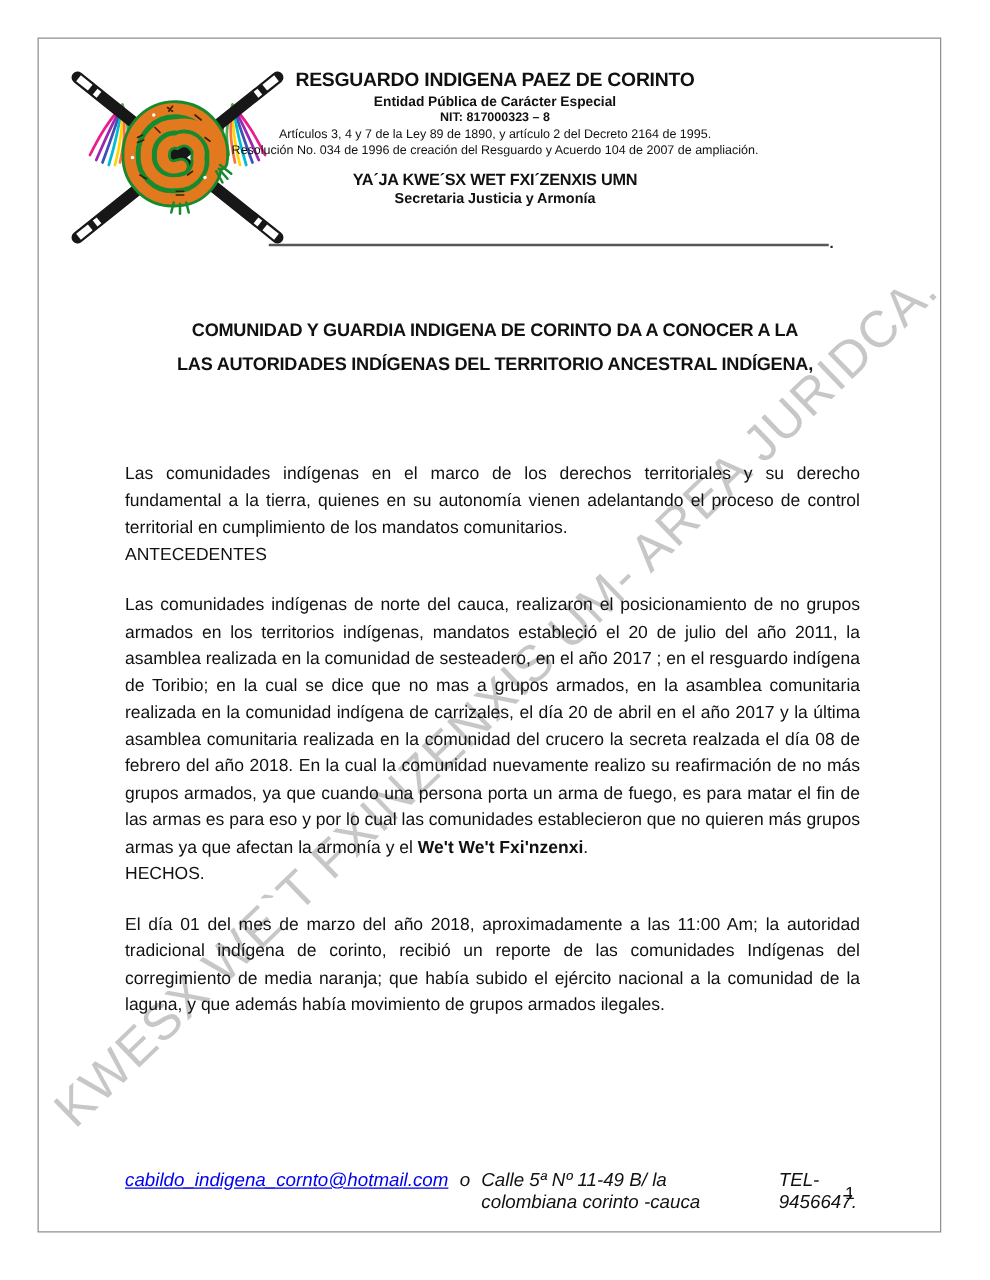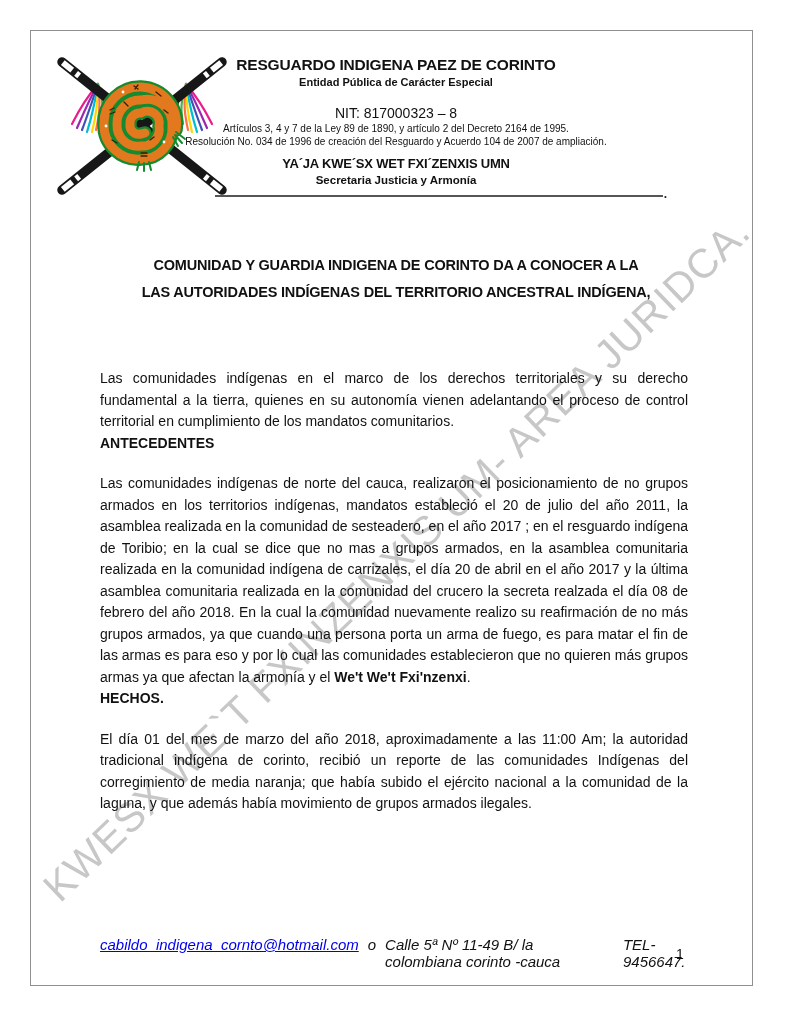--- a/index.html
+++ b/index.html
@@ -28,40 +28,40 @@
     white-space:nowrap;
     text-align:center;
     z-index:1;
     user-select:none;
   }
   
   .logo-wrap{position:absolute;left:46px;top:50px;width:192px;height:152px;z-index:2;}
   .header-text{position:absolute;left:100px;top:56px;width:592px;text-align:center;z-index:2;line-height:1.18;}
   .org-name{font-size:15.5px;font-weight:bold;letter-spacing:-0.2px;}
   .entity-type{font-size:11px;font-weight:bold;margin-top:2px;}
-  .nit-line{font-size:14px;font-weight:normal;margin-top:16px;}
+  .nit-line{font-size:10px;font-weight:bold;margin-top:0;}
   .legal-line{font-size:10px;margin-top:1px;}
   .native-title{font-size:13px;font-weight:bold;margin-top:9px;letter-spacing:-0.2px;}
   .office-line{font-size:11.5px;font-weight:bold;margin-top:2px;}
   .rule{position:absolute;left:215px;top:188px;width:452px;display:flex;align-items:flex-end;z-index:2;}
   .rule-line{flex:1 1 auto;height:0;border-bottom:2px solid #565656;margin-bottom:3px;}
   .rule-period{font-size:12px;font-weight:bold;color:#222;line-height:1;margin-left:1px;}
   
   .doc-heading{
     position:absolute;left:100px;top:252px;width:592px;z-index:2;
     text-align:center;font-weight:bold;font-size:14.5px;line-height:27px;
     letter-spacing:-0.2px;white-space:nowrap;
   }
   .body-text{position:absolute;left:100px;top:368px;width:588px;z-index:2;}
   .body-text p{
     margin:0;font-size:14px;line-height:21.5px;
     text-align:justify;
   }
   .section-title{
-    text-align:center;font-weight:bold;font-size:14.5px;margin:0;
+    text-align:center;font-weight:normal;font-size:14.5px;margin:0;
   }
   .sec-antecedentes{margin-top:24px;}
   .p-after-title{margin-top:19px !important;}
   .sec-hechos{margin-top:18px;}
   .bold-native{font-weight:bold;}
   
   .footer-line{
     position:absolute;left:100px;top:936px;width:592px;z-index:2;
     display:flex;align-items:baseline;
     font-size:15px;font-style:italic;color:#111;

